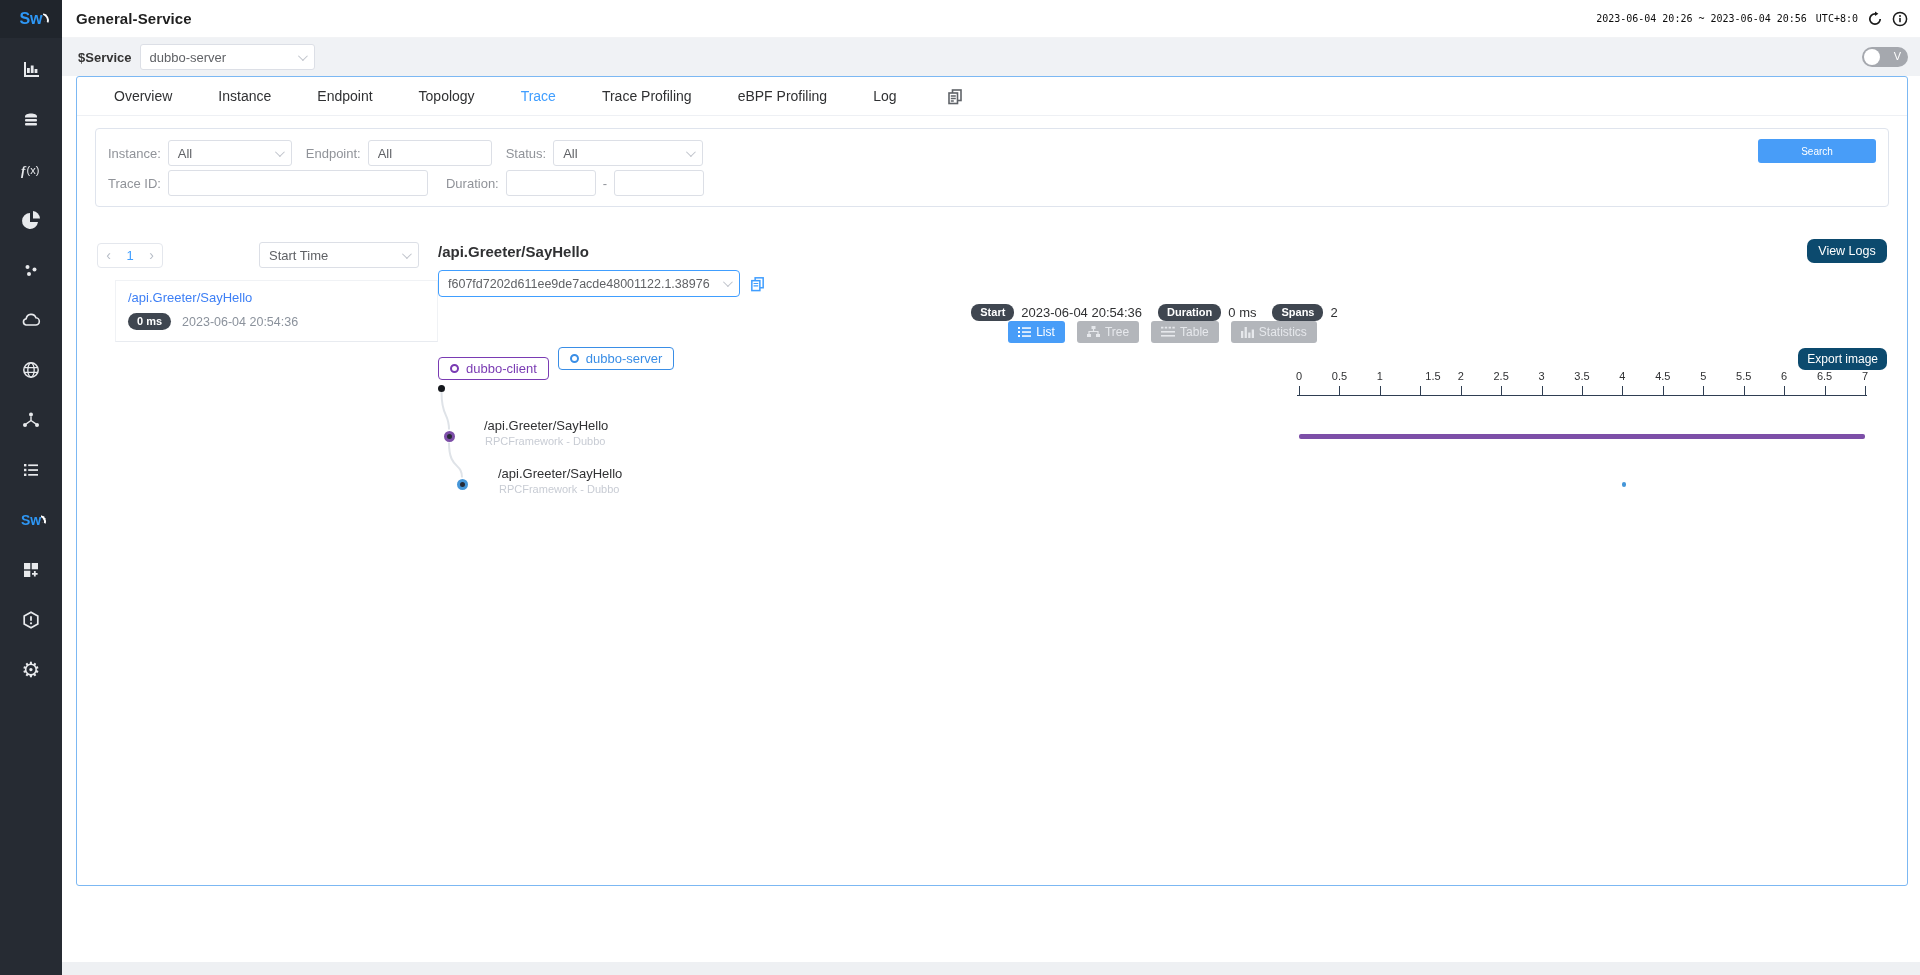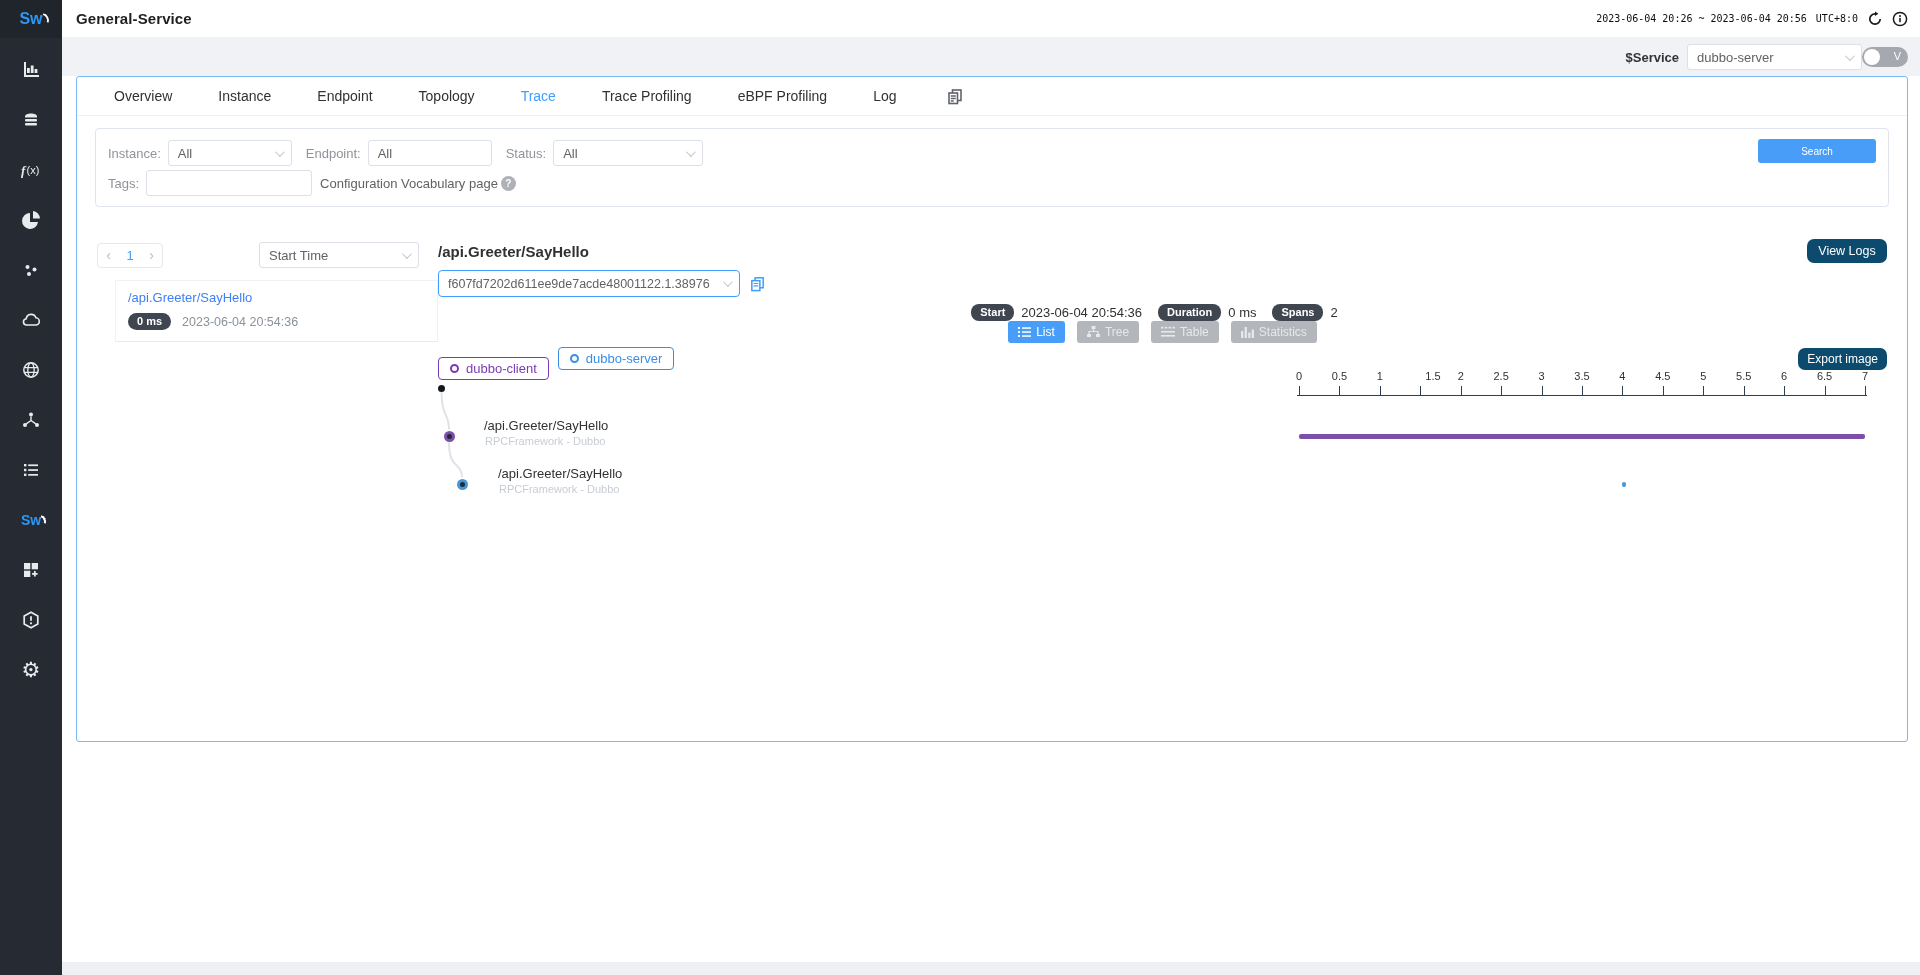--- a/index.html
+++ b/index.html
@@ -24,33 +24,33 @@
   
   .topbar { position:absolute; left:62px; right:0; top:0; height:38px; background:#fff;
             display:flex; align-items:center; justify-content:space-between; padding:0 12px 0 14px;
             border-bottom:1px solid #f2f3f5; }
   .page-title { font-size:15px; font-weight:700; color:#1f1f1f; letter-spacing:.1px; }
   .topbar-right { display:flex; align-items:center; gap:9px; }
   .time-range { font-family:"DejaVu Sans Mono", monospace; font-size:10px; color:#0d0d0d; }
 
   
   .servicebar { position:absolute; left:62px; right:0; top:38px; height:38px; background:#f0f2f5;
-                display:flex; align-items:center; justify-content:flex-end; padding:0 12px 0 16px; }
+                display:flex; align-items:center; justify-content:space-between; padding:0 12px 0 16px; }
   .servicebar-left { display:flex; align-items:center; gap:8px; }
   .service-label { font-weight:700; font-size:13px; color:#333; }
   .sel { background:#fff; border:1px solid #dcdfe6; border-radius:3px; height:26px; display:flex;
          align-items:center; justify-content:space-between; padding:0 9px; color:#606266; cursor:pointer; }
   .chev { width:7px; height:7px; border-right:1.5px solid #c0c4cc; border-bottom:1.5px solid #c0c4cc;
           transform:rotate(45deg) translateY(-2px); flex:none; }
   .toggle { width:46px; height:20px; border-radius:10px; background:#a5a8ae; position:relative; cursor:pointer; }
   .toggle .knob { position:absolute; left:2px; top:2px; width:16px; height:16px; border-radius:50%; background:#fff; }
   .toggle .tlabel { position:absolute; right:7px; top:3px; color:#fff; font-size:11px; }
 
   
-  .panel { position:absolute; left:76px; top:76px; width:1832px; height:666px; background:#fff;
+  .panel { position:absolute; left:76px; top:76px; width:1832px; height:810px; background:#fff;
            border:1px solid #7cb8f3; border-radius:3px; }
 
   .tabbar { height:39px; display:flex; align-items:center; padding-left:14px; border-bottom:1px solid #eef0f4; }
   .tab { padding:0 23px; font-size:14px; color:#303133; cursor:pointer; line-height:39px; white-space:nowrap; }
   .tab.active { color:#409eff; }
   .tab-copy { margin-left:26px; display:flex; align-items:center; cursor:pointer; }
 
   
   .filterbox { position:relative; margin:12px 18px 0 18px; border:1px solid #dfe4ed; border-radius:4px;
                padding:8px 12px 9px 12px; }
@@ -289,24 +289,27 @@
         <span class="flabel">Endpoint:</span>
         <input class="finput" style="width: 124px;" value="All">
         <span class="fgap"></span>
         <span class="flabel">Status:</span>
         <div class="sel fsel" style="width:150px">
           <span>All</span>
             <i class="chev"></i>
         </div>
       </div>
       <div class="frow">
-        <span class="flabel">Tags:</span>
-        <input class="finput" style="width: 166px;" value="">
-        <span class="vocab">Configuration Vocabulary page</span>
-        <span class="help-circle">?</span>
+        <span class="flabel">Trace ID:</span>
+        <input class="finput" style="width: 260px;" value="">
+        <span class="fgap" style="width:18px"></span>
+        <span class="flabel">Duration:</span>
+        <input class="finput" style="width: 90px;" value="">
+        <span class="dash">-</span>
+        <input class="finput" style="width: 90px;" value="">
       </div>
       <button class="search-btn">Search</button>
     </div>
 
     <div class="tracelist">
       <div class="tl-head">
         <div class="pager">
           <span class="pg-btn">‹</span>
           <span class="pg-num">1</span>
           <span class="pg-btn">›</span>

